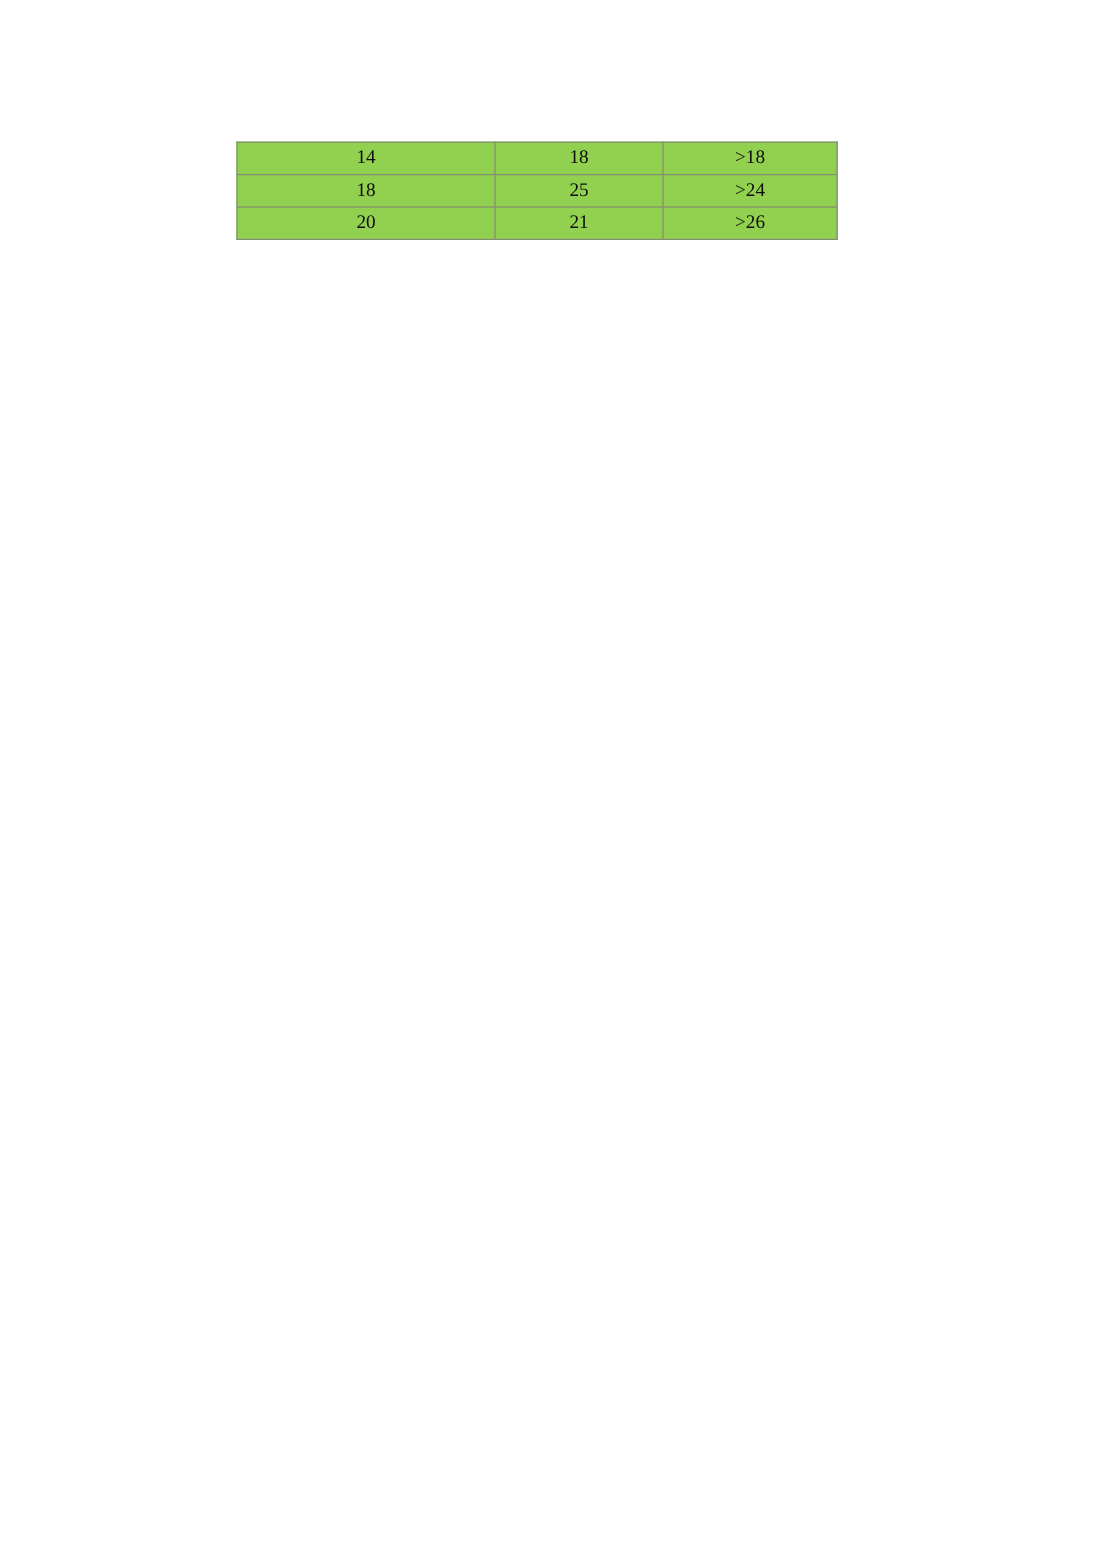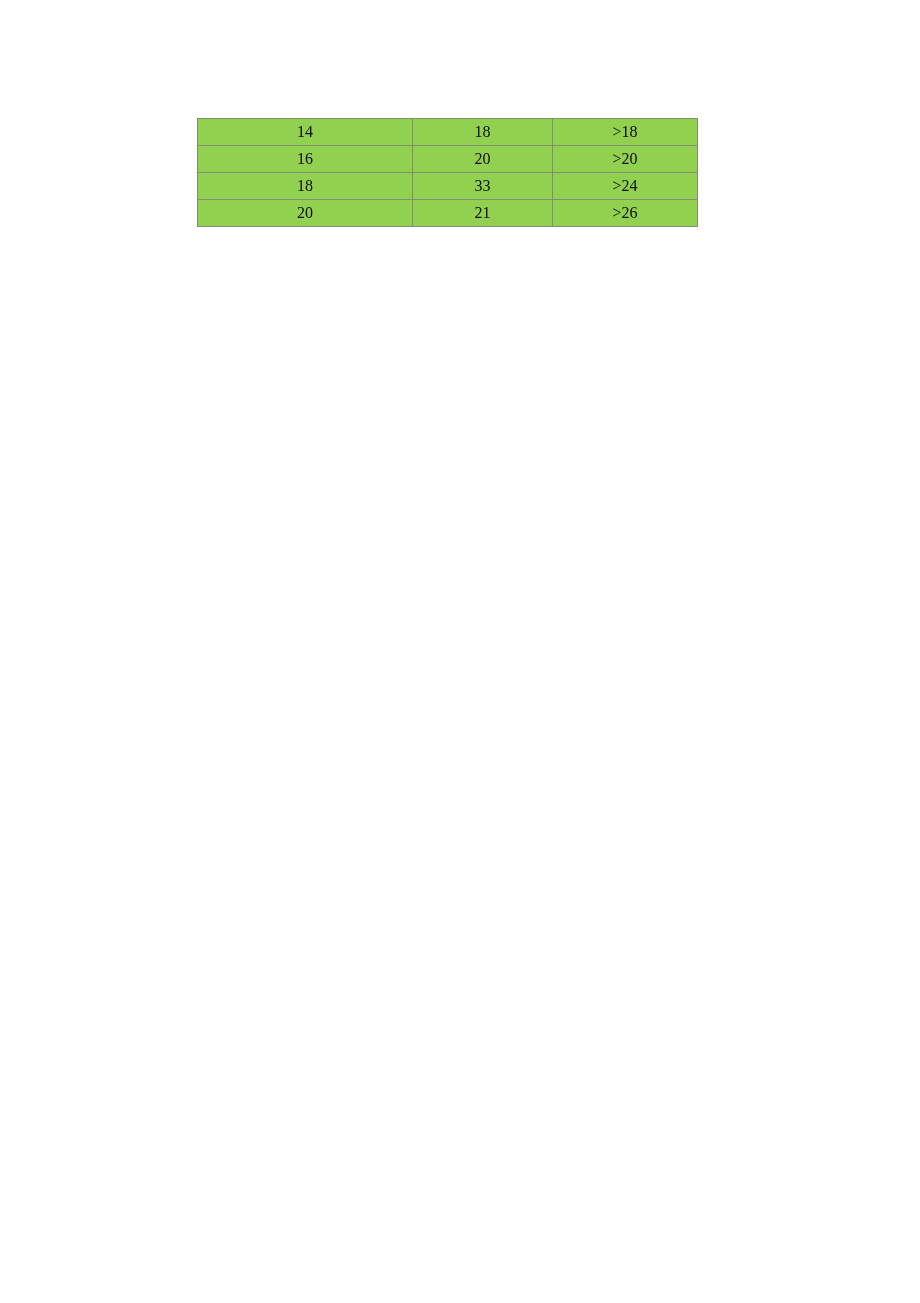--- a/index.html
+++ b/index.html
@@ -78,29 +78,24 @@
         <col class="col-c">
       </colgroup>
       <tbody>
 
         <tr>
           <td>14</td>
           <td>18</td>
           <td>&gt;18</td>
         </tr>
 
-        <tr>
-          <td>16</td>
-          <td>20</td>
-          <td>&gt;20</td>
-        </tr>
 
         <tr>
           <td>18</td>
-          <td>33</td>
+          <td>25</td>
           <td>&gt;24</td>
         </tr>
 
         <tr>
           <td>20</td>
           <td>21</td>
           <td>&gt;26</td>
         </tr>
 
       </tbody>

